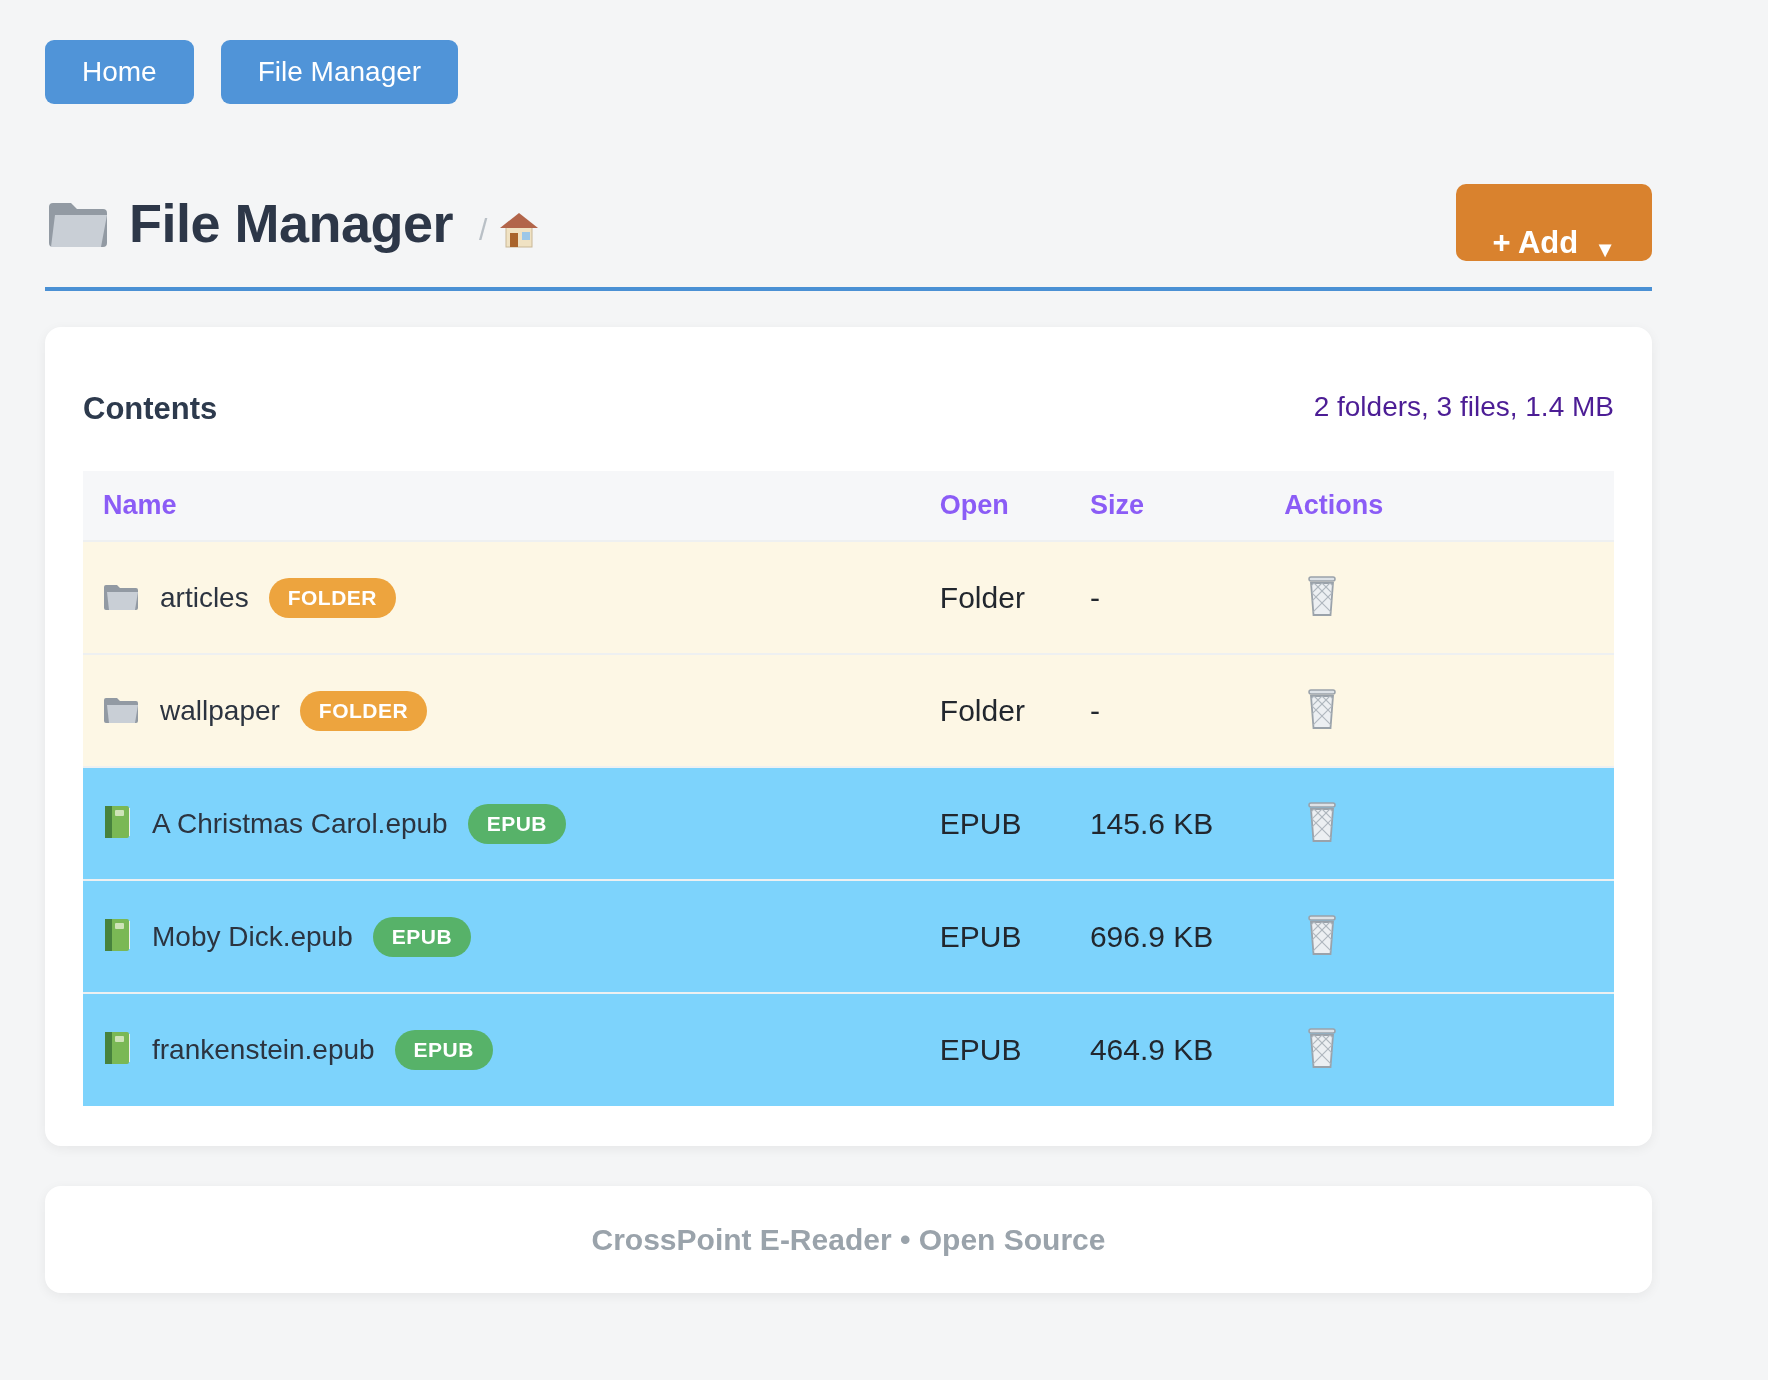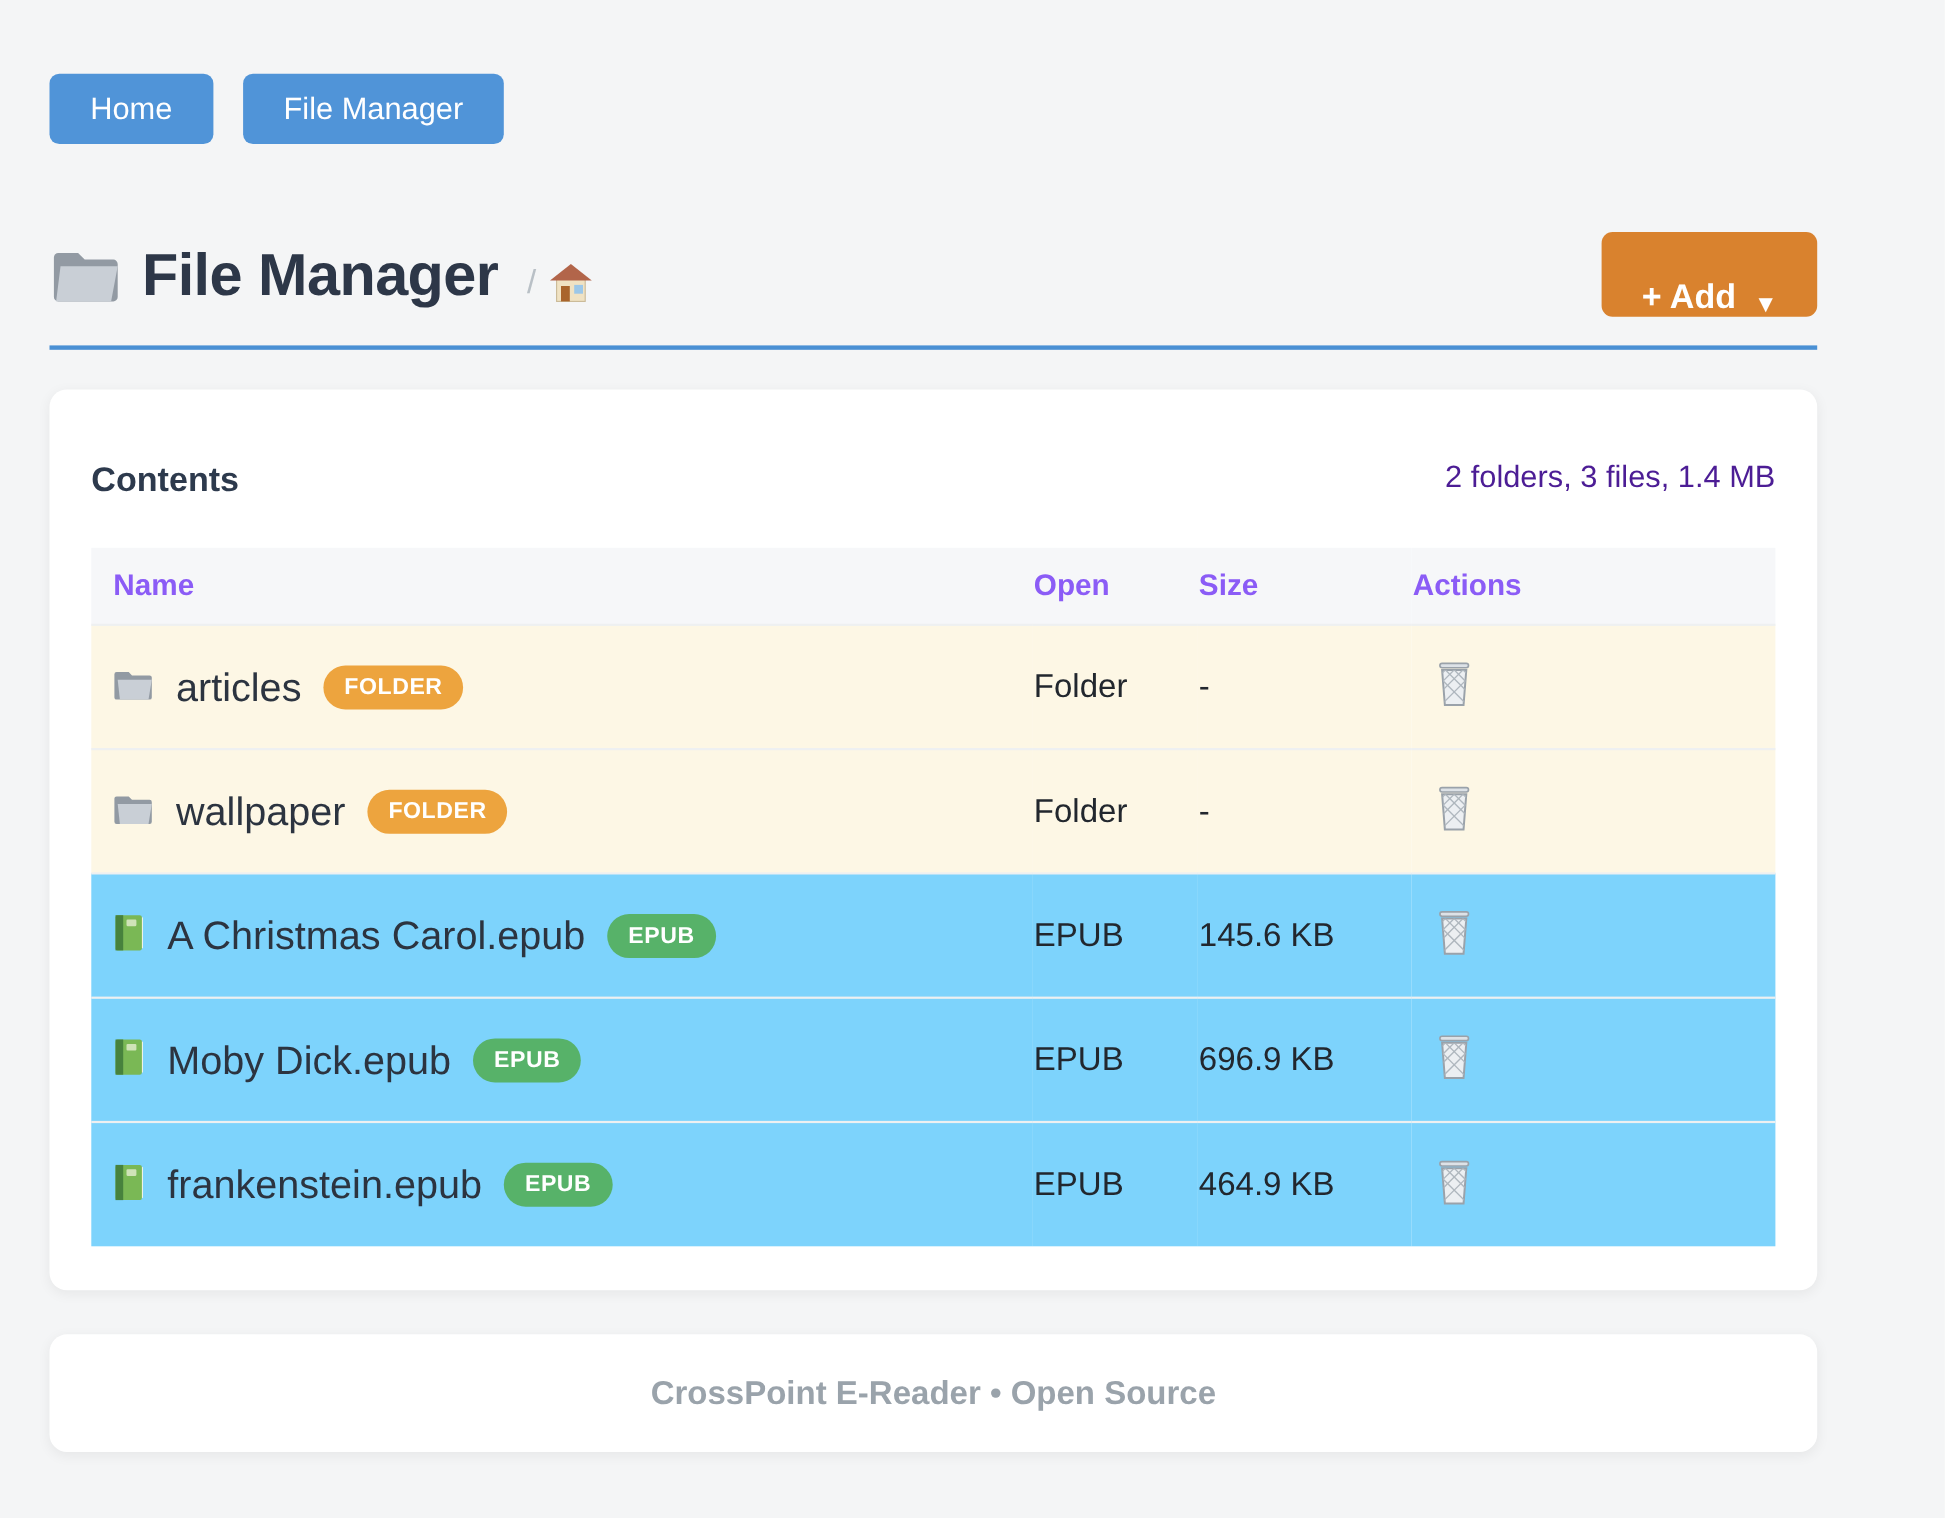--- a/index.html
+++ b/index.html
@@ -10,21 +10,21 @@
     overflow:hidden;
   }
   .content{margin-left:45px;width:1607px;}
 
   
   .nav{padding-top:40px;display:flex;gap:27px;}
   .nav-btn{
     background:#5094d8;color:#fff;font-size:28px;
     font-family:"Liberation Sans", sans-serif;
     border:none;border-radius:9px;height:64px;padding:0 37px;
-    display:inline-flex;align-items:center;cursor:pointer;margin-top:27px;
+    display:inline-flex;align-items:center;cursor:pointer;
   }
 
   
   .header-row{display:flex;align-items:center;margin-top:80px;}
   .title-icon{display:inline-flex;}
   .page-title{font-size:54px;font-weight:700;color:#2d3748;margin:0 0 0 18px;letter-spacing:-0.5px;}
   .crumb{margin-left:26px;display:flex;align-items:center;gap:12px;padding-top:14px;}
   .crumb-slash{color:#b9c0c6;font-size:30px;}
   .add-btn{
     margin-left:auto;background:#d9822e;color:#fff;font-weight:700;font-size:31px;
@@ -47,21 +47,21 @@
   .card-summary{font-size:28px;color:#4c1d95;}
 
   table{width:100%;border-collapse:collapse;margin-top:44px;}
   thead tr{background:#f6f7f9;height:70px;}
   th{text-align:left;font-size:27px;color:#8b5cf6;font-weight:700;}
   th.c-name{padding-left:20px;}
   tbody tr{height:113px;border-top:2px solid #eef0f1;}
   tr.folder{background:#fdf7e5;}
   tr.file{background:#7dd3fc;}
   .name-cell{display:flex;align-items:center;gap:20px;padding-left:18px;}
-  .name-text{font-size:36px;color:#2c3440;}
+  .name-text{font-size:28px;color:#2c3440;}
   .badge{
     color:#fff;font-weight:700;font-size:21px;padding:8px 19px;
     border-radius:999px;letter-spacing:0.5px;white-space:nowrap;
   }
   .badge-folder{background:#eda43e;}
   .badge-epub{background:#57b269;}
   td.type,td.size{font-size:30px;color:#22272e;}
   .trash-btn{background:none;border:none;padding:0;margin-left:20px;cursor:pointer;display:inline-flex;}
 
   

